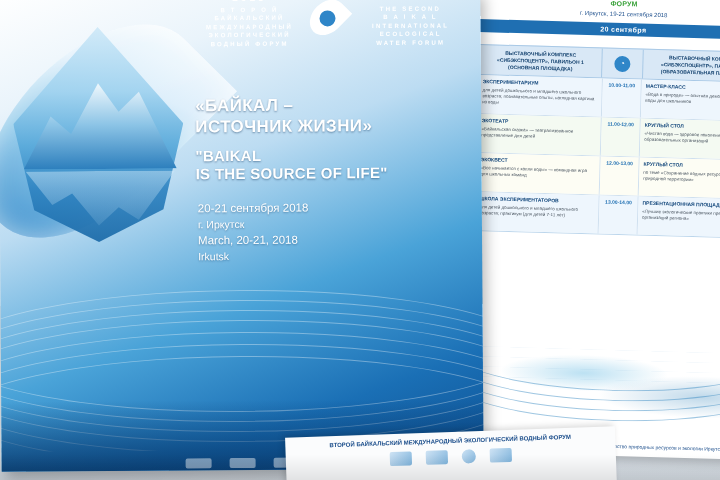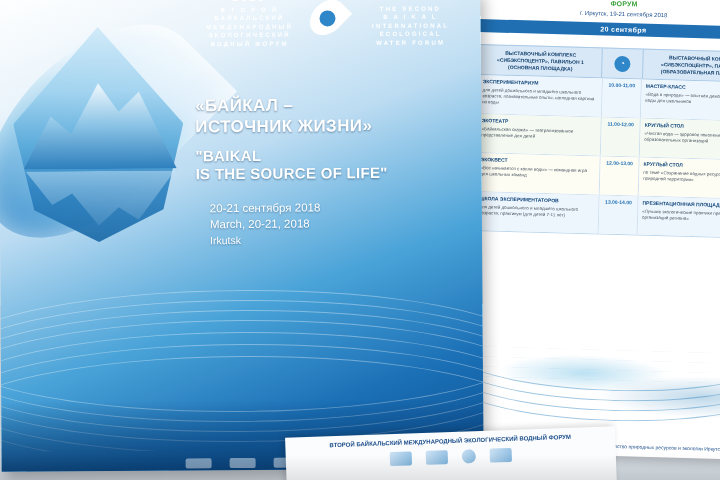--- a/index.html
+++ b/index.html
@@ -210,21 +210,21 @@
     color: #ffffff;
     text-shadow: 0 1px 2px rgba(0,40,80,.45);
   }
   .h-ru1 { font-size: 17px; font-weight: bold; letter-spacing: .4px; }
   .h-ru2 { font-size: 17px; font-weight: bold; letter-spacing: .4px; margin-top: 1px; }
   .h-en1 { font-size: 15px; font-weight: bold; margin-top: 10px; letter-spacing: .3px; }
   .h-en2 { font-size: 15px; font-weight: bold; margin-top: 1px; letter-spacing: .3px; }
 
   .dates {
     position: absolute;
-    left: 210px;
+    left: 198px;
     top: 208px;
     color: #ffffff;
     font-size: 11.5px;
     line-height: 16px;
     text-shadow: 0 1px 2px rgba(0,40,80,.4);
   }
   .dates .sm { font-size: 10.5px; }
 
   
   .artwork {
@@ -429,20 +429,21 @@
 
     <div class="headline">
       <div class="h-ru1">«БАЙКАЛ –</div>
       <div class="h-ru2">ИСТОЧНИК ЖИЗНИ»</div>
       <div class="h-en1">"BAIKAL</div>
       <div class="h-en2">IS THE SOURCE OF LIFE"</div>
     </div>
 
     <div class="dates">
       <div>20-21 сентября 2018</div>
+      <div class="sm">г. Иркутск</div>
       <div>March, 20-21, 2018</div>
       <div class="sm">Irkutsk</div>
     </div>
 
     <div class="waves">
       <div class="wline" style="top:0px;"></div>
       <div class="wline" style="top:10px;"></div>
       <div class="wline" style="top:20px;"></div>
       <div class="wline" style="top:30px;"></div>
       <div class="wline" style="top:42px;"></div>

